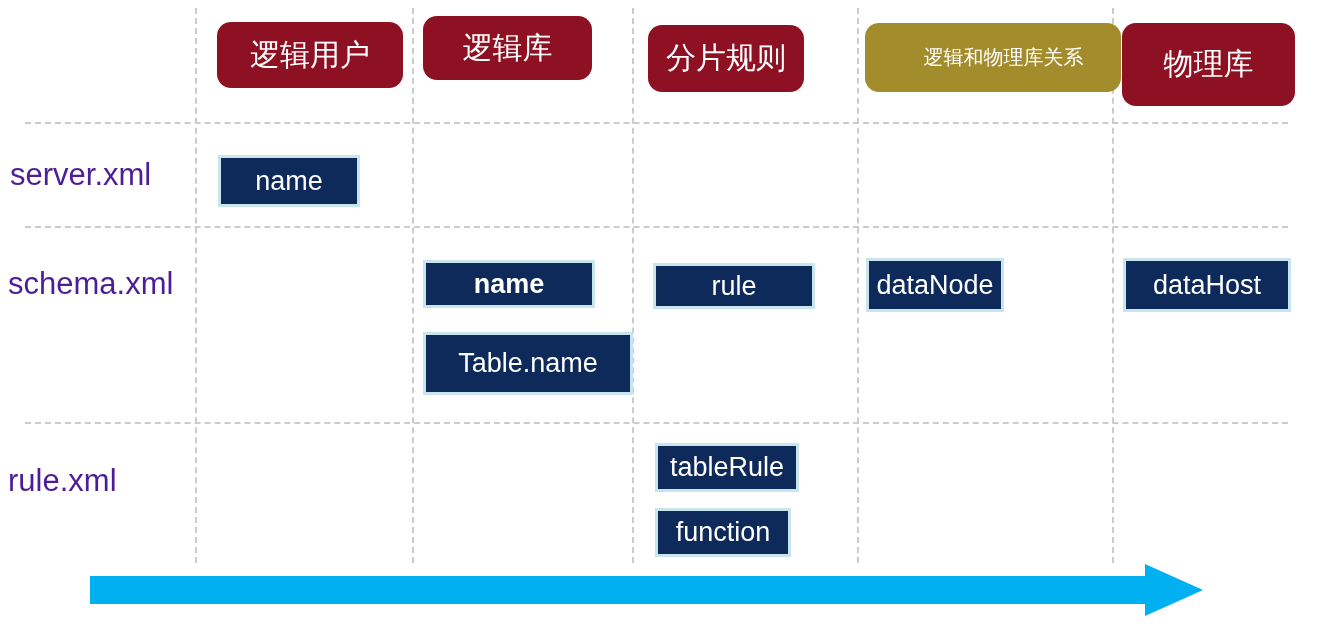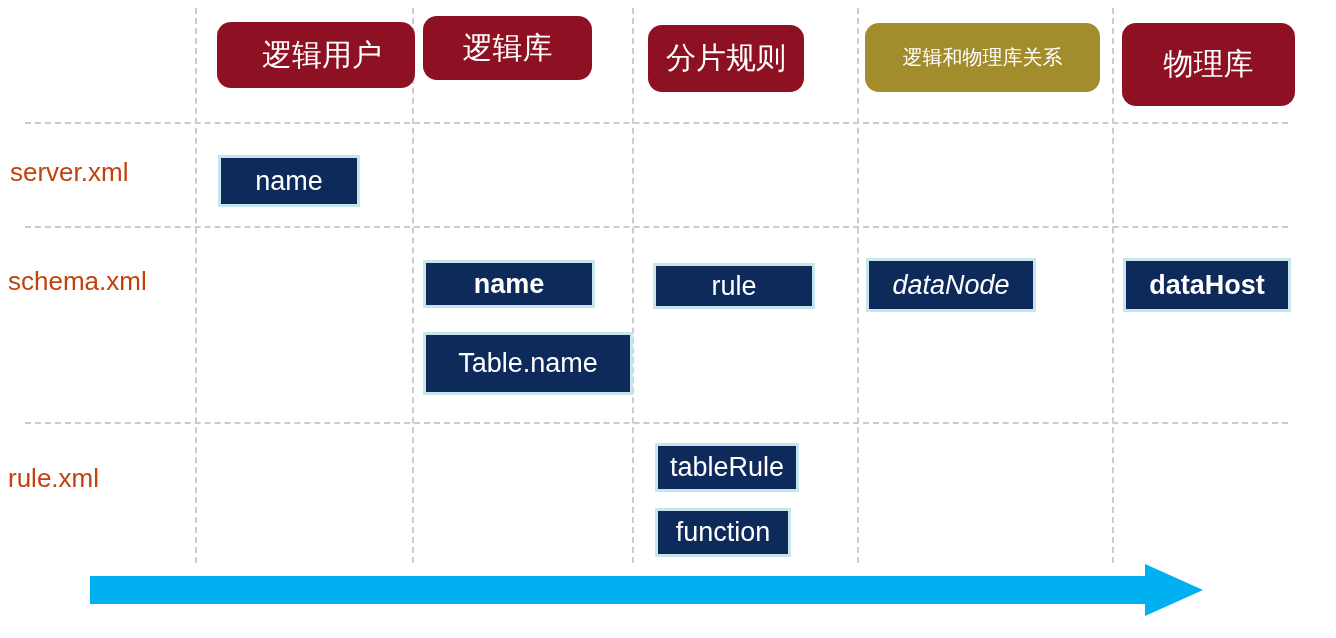--- a/index.html
+++ b/index.html
@@ -8,51 +8,51 @@
     font-family:"Liberation Sans","DejaVu Sans",sans-serif;overflow:hidden;
   }
   .vline{position:absolute;top:8px;height:555px;width:0;border-left:2px dashed #cccccc;}
   .hline{position:absolute;left:25px;width:1263px;height:0;border-top:2px dashed #cccccc;}
   .hdr{
     position:absolute;display:flex;align-items:center;justify-content:center;
     background:#8E1023;color:#ffffff;border-radius:14px;
     font-family:"Liberation Serif","DejaVu Serif",serif;font-size:30px;
   }
   .hdr.olive{background:#A38C2C;font-size:20px;}
-  .rowlabel{position:absolute;color:#c2410c;font-size:26px;}
+  .rowlabel{position:absolute;color:#4c1d95;font-size:31px;}
   .nbox{
     position:absolute;display:flex;align-items:center;justify-content:center;
     background:#0E2A5A;border:3px solid #C9E5EC;box-sizing:border-box;
     color:#ffffff;font-size:27px;
   }
   .arrow-bar{position:absolute;left:90px;top:576px;width:1055px;height:28px;background:#00B0F0;}
   .arrow-head{
     position:absolute;left:1145px;top:564px;width:0;height:0;
     border-top:26px solid transparent;border-bottom:26px solid transparent;
     border-left:58px solid #00B0F0;
   }
   
-  #h0{left:217px;top:22px;width:186px;height:66px;padding-left:12px;}
+  #h0{left:217px;top:22px;width:186px;height:66px;}
   #h1{left:423px;top:16px;width:169px;height:64px;}
   #h2{left:648px;top:25px;width:156px;height:67px;}
-  #h3{left:865px;top:23px;width:235px;height:69px;}
+  #h3{left:865px;top:23px;width:235px;height:69px;padding-left:21px;}
   #h4{left:1122px;top:23px;width:173px;height:83px;}
   
   #v0{left:195px;} #v1{left:412px;} #v2{left:632px;} #v3{left:857px;} #v4{left:1112px;}
   
   #g0{top:122px;} #g1{top:226px;} #g2{top:422px;}
   
   #r0{left:10px;top:157px;} #r1{left:8px;top:266px;} #r2{left:8px;top:463px;}
   
   #b0{left:218px;top:155px;width:142px;height:52px;}
   #b1{left:423px;top:260px;width:172px;height:48px;font-weight:bold;}
   #b2{left:423px;top:332px;width:210px;height:63px;}
   #b3{left:653px;top:263px;width:162px;height:46px;}
-  #b4{left:866px;top:258px;width:170px;height:54px;font-style:italic;}
-  #b5{left:1123px;top:258px;width:168px;height:54px;font-weight:bold;}
+  #b4{left:866px;top:258px;width:138px;height:54px;}
+  #b5{left:1123px;top:258px;width:168px;height:54px;}
   #b6{left:655px;top:443px;width:144px;height:49px;}
   #b7{left:655px;top:508px;width:136px;height:49px;}
 </style>
 </head>
 <body>
 
 <div class="vline" id="v0"></div>
 <div class="vline" id="v1"></div>
 <div class="vline" id="v2"></div>
 <div class="vline" id="v3"></div>

